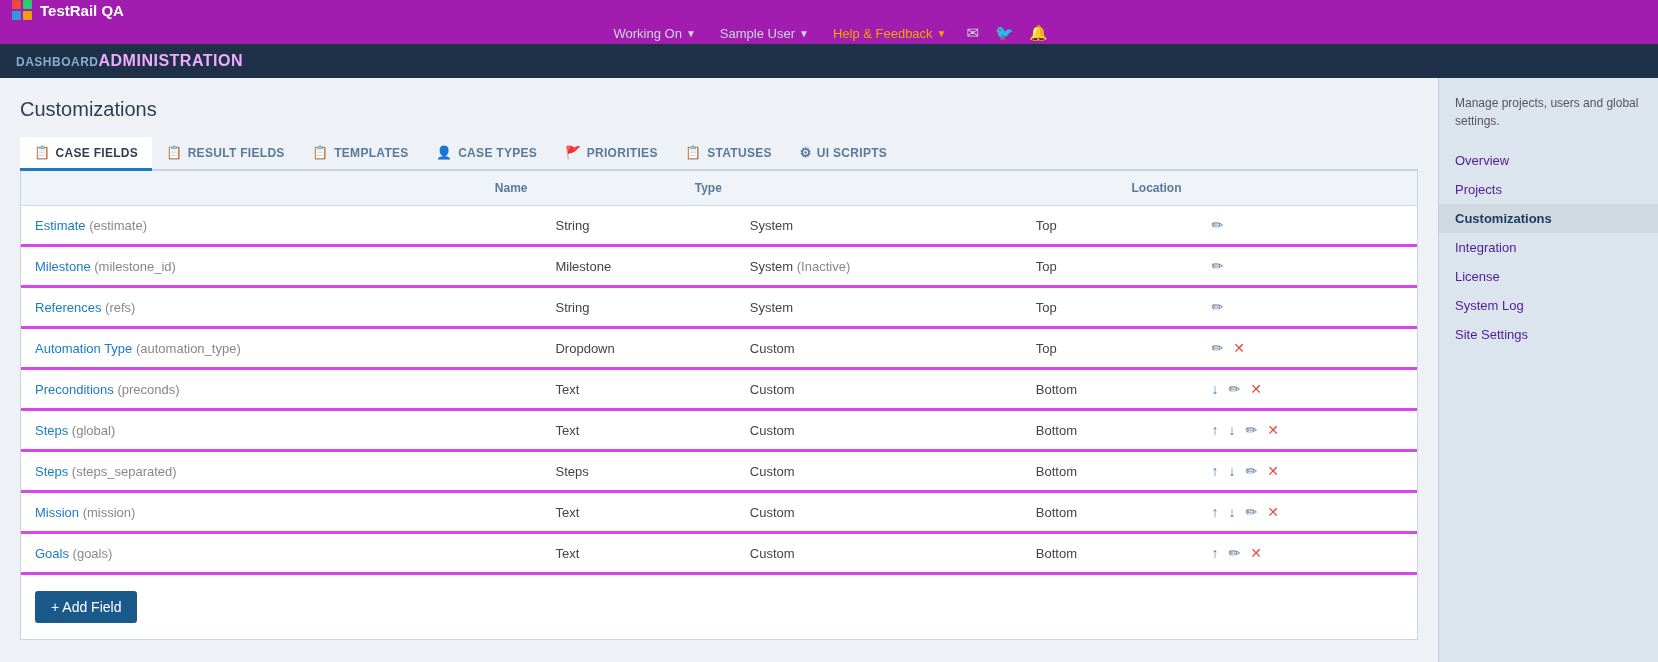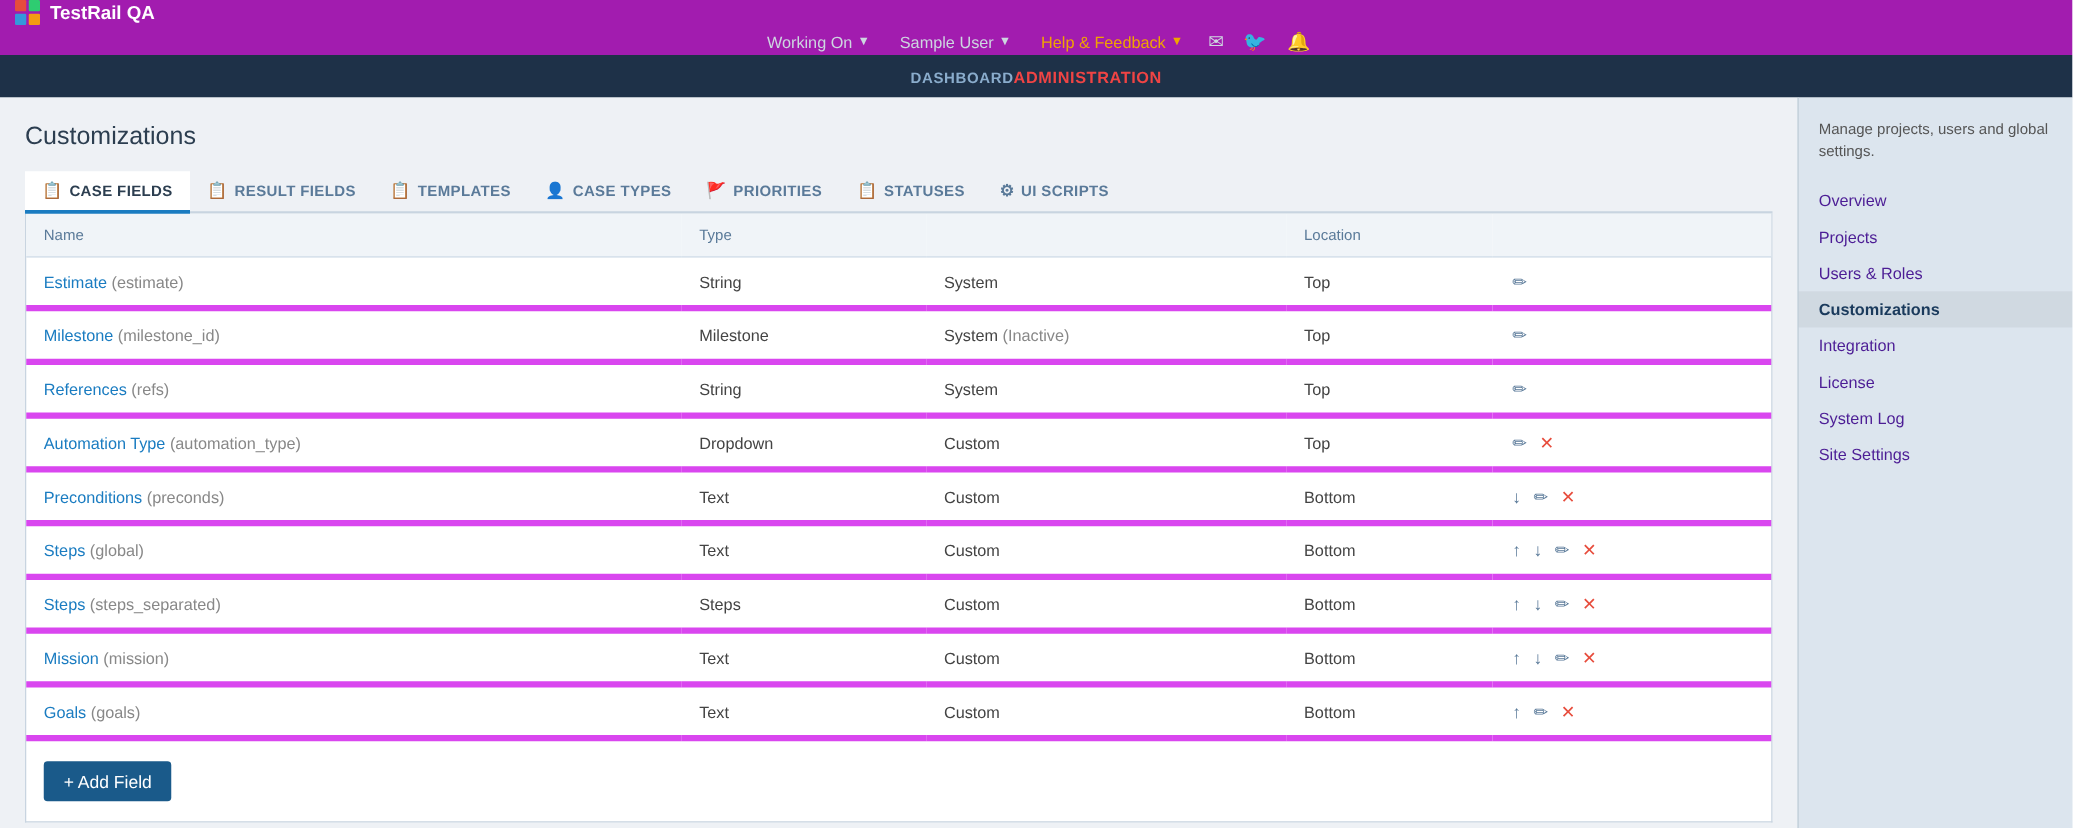--- a/index.html
+++ b/index.html
@@ -68,33 +68,33 @@
       font-size: 15px;
     }
 
     
     .sub-nav {
       background: #1e3148;
       height: 34px;
       display: flex;
       align-items: center;
       padding: 0 16px;
-      justify-content: center;
+      justify-content: flex-start;
     }
     .sub-nav-left a {
       color: #8aaccc;
       text-decoration: none;
       font-size: 12px;
       font-weight: bold;
       letter-spacing: 0.5px;
     }
     .sub-nav-right a {
-      color: #ef4444;
+      color: #f0abfc;
       text-decoration: none;
-      font-size: 13px;
+      font-size: 16px;
       font-weight: bold;
       letter-spacing: 0.5px;
     }
 
     
     .layout {
       display: flex;
       min-height: calc(100vh - 78px);
     }
 
@@ -149,27 +149,27 @@
     table {
       width: 100%;
       border-collapse: collapse;
     }
     thead tr {
       background: #f0f4f8;
       border-bottom: 1px solid #d0dce8;
     }
     thead th {
       padding: 10px 14px;
-      text-align: left;
+      text-align: right;
       color: #5a7a99;
       font-size: 12px;
-      font-weight: normal;
+      font-weight: bold;
     }
     tbody tr {
-      border-bottom: 5px solid #d946ef;
+      border-bottom: 3px solid #d946ef;
     }
     tbody td {
       padding: 9px 14px;
       color: #444;
       font-size: 13px;
     }
     .field-name-link {
       color: #1a7cc1;
       text-decoration: none;
     }
@@ -442,21 +442,20 @@
         <button class="add-field-btn">+ Add Field</button>
       </div>
     </div>
   </div>
 
   <div class="sidebar">
     <p class="sidebar-desc">Manage projects, users and global settings.</p>
     <nav class="sidebar-nav">
       <a href="#" class="">Overview</a>
       <a href="#" class="">Projects</a>
-      <a href="#" class="">Users &amp; Roles</a>
       <a href="#" class="active">Customizations</a>
       <a href="#" class="">Integration</a>
       <a href="#" class="">License</a>
       <a href="#" class="">System Log</a>
       <a href="#" class="">Site Settings</a>
     </nav>
   </div>
 
 </div>
 

